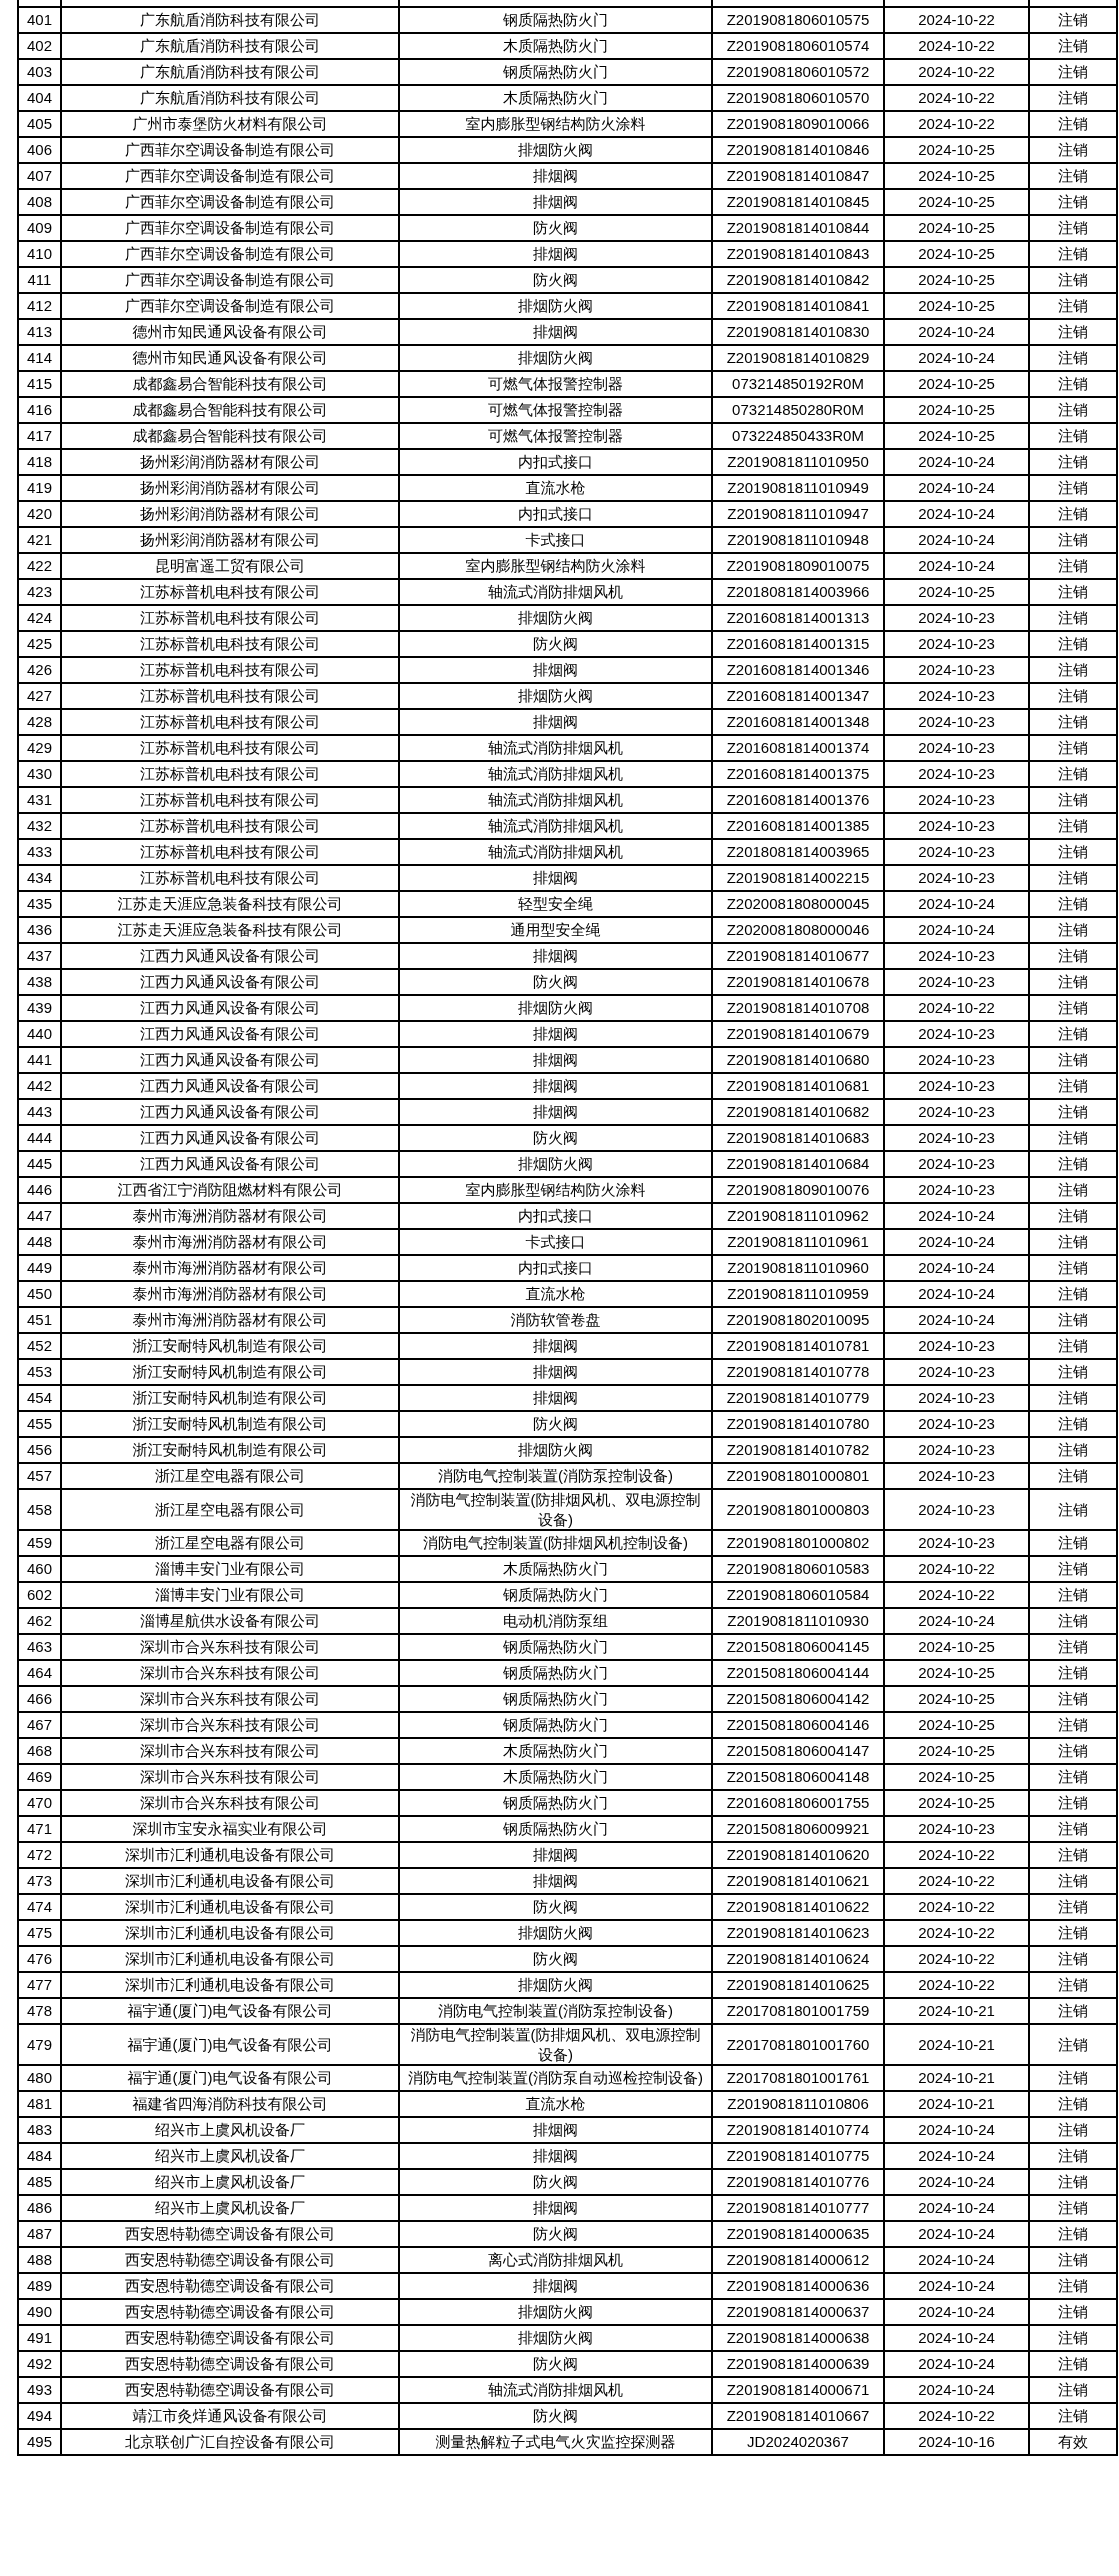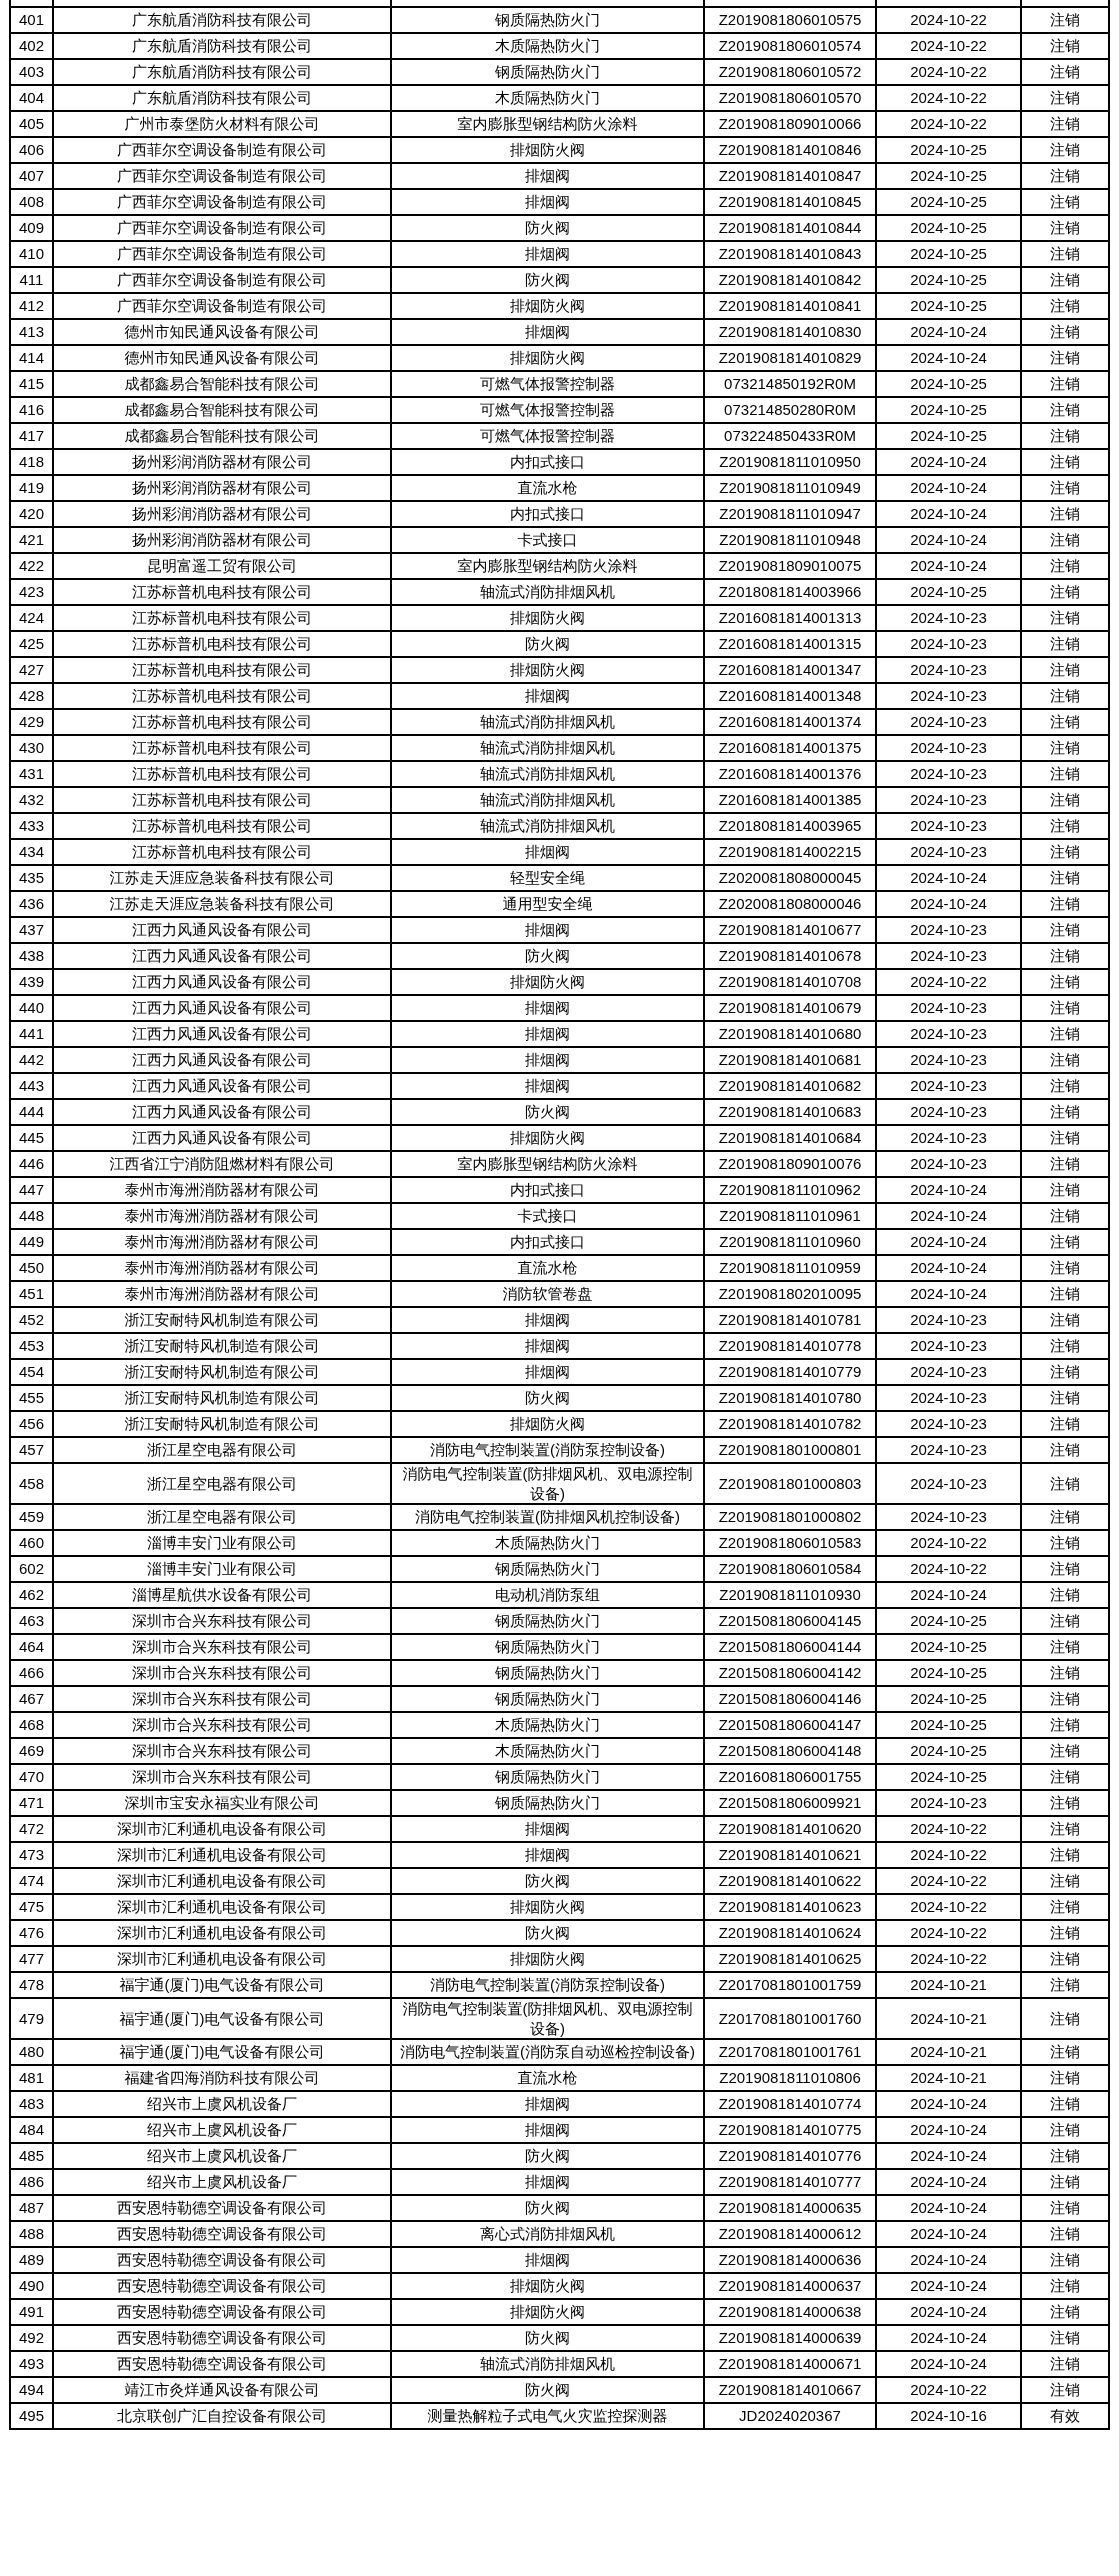--- a/index.html
+++ b/index.html
@@ -8,21 +8,21 @@
   }
   body {
     width: 1120px; height: 2576px;
     overflow: hidden;
     font-family: "Liberation Sans", "DejaVu Sans", sans-serif;
     color: #000000;
   }
   table.cert-table {
     border-collapse: collapse;
     table-layout: fixed;
-    margin-left: 9px;
+    margin-left: 17px;
     width: 1098px;
   }
   table.cert-table td {
     border: 2px solid #000000;
     text-align: center;
     vertical-align: middle;
     padding: 0 4px;
     font-size: 15px;
     line-height: 1.3;
     overflow: hidden;
@@ -248,20 +248,28 @@
       </tr>
       <tr class="row">
         <td>425</td>
         <td>江苏标普机电科技有限公司</td>
         <td>防火阀</td>
         <td>Z2016081814001315</td>
         <td>2024-10-23</td>
         <td>注销</td>
       </tr>
       <tr class="row">
+        <td>426</td>
+        <td>江苏标普机电科技有限公司</td>
+        <td>排烟阀</td>
+        <td>Z2016081814001346</td>
+        <td>2024-10-23</td>
+        <td>注销</td>
+      </tr>
+      <tr class="row">
         <td>427</td>
         <td>江苏标普机电科技有限公司</td>
         <td>排烟防火阀</td>
         <td>Z2016081814001347</td>
         <td>2024-10-23</td>
         <td>注销</td>
       </tr>
       <tr class="row">
         <td>428</td>
         <td>江苏标普机电科技有限公司</td>

